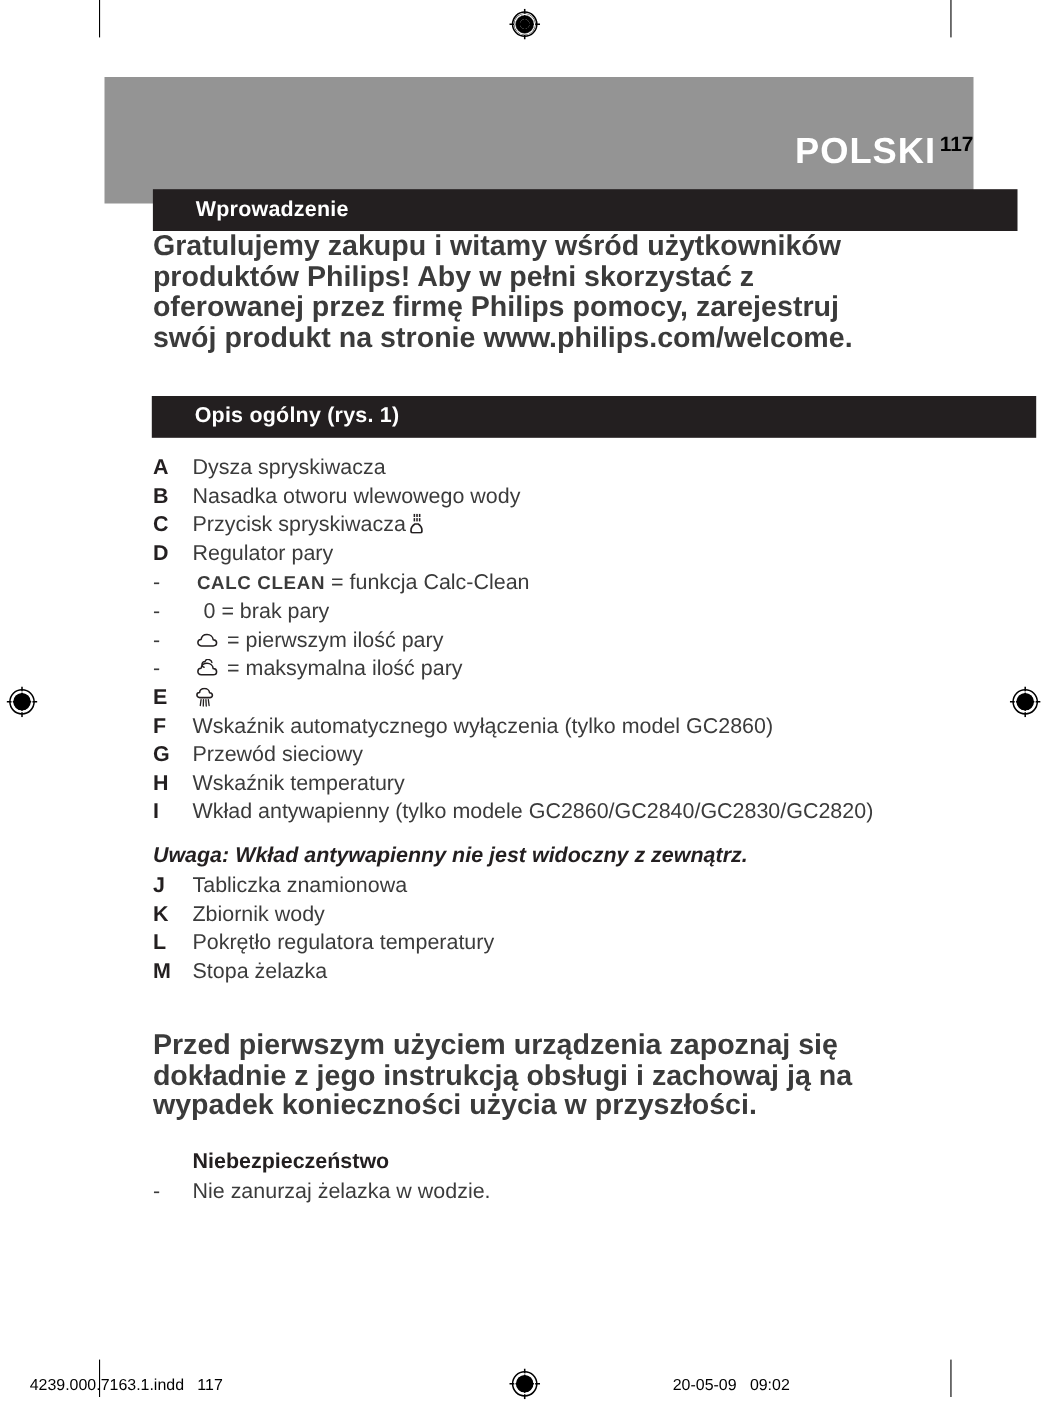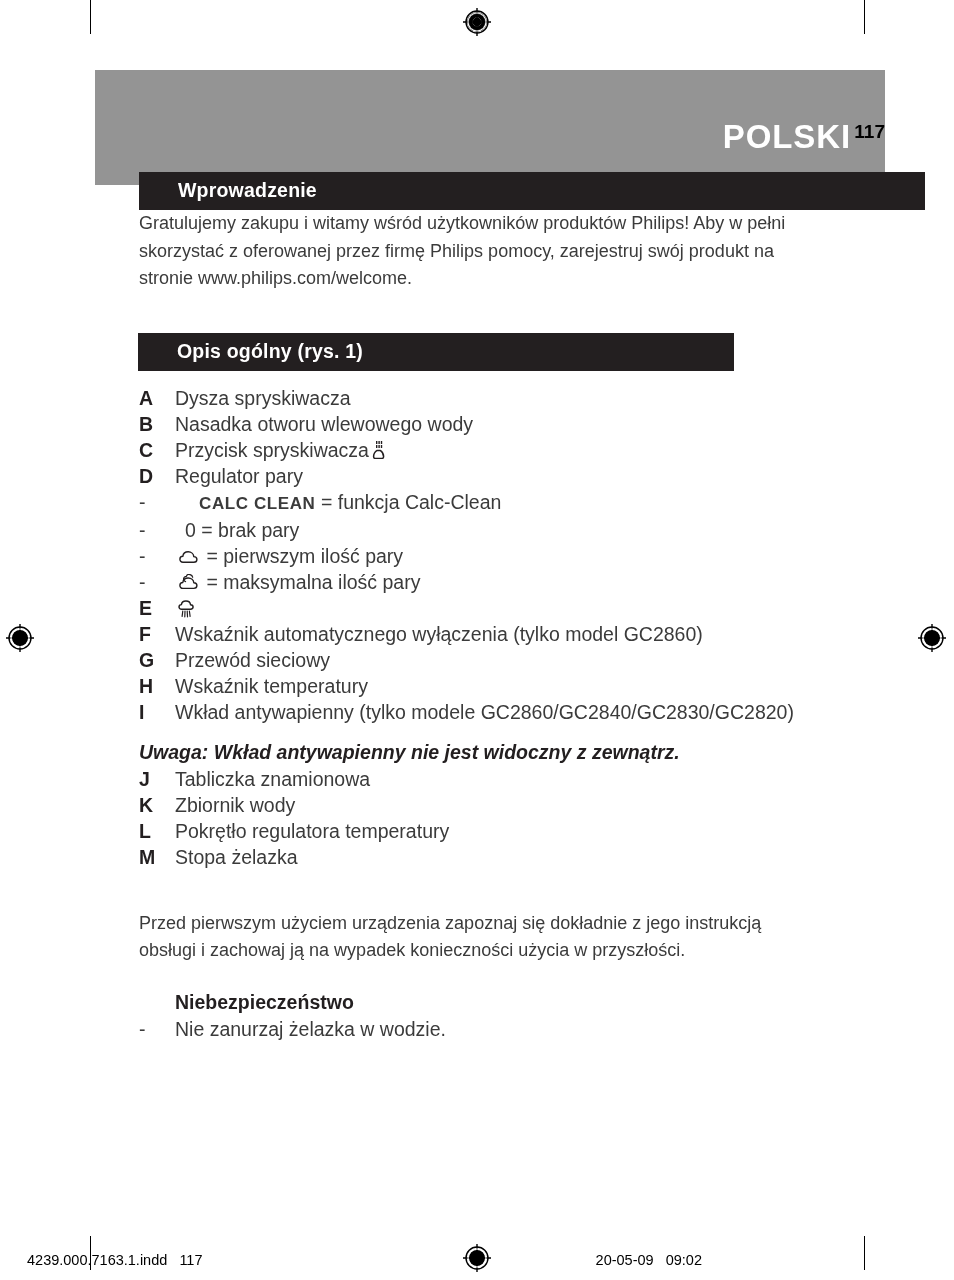--- a/index.html
+++ b/index.html
@@ -67,29 +67,29 @@
   .section-bar {
     background: #231f20;
     color: #ffffff;
     font-size: 19.5px;
     font-weight: bold;
     padding: 7px 0 8px 39px;
     letter-spacing: 0.2px;
     box-sizing: border-box;
   }
   .bar-w1 { width: 786px; }
-  .bar-w2 { width: 596px; margin-left: -1px; }
+  .bar-w2 { width: 804px; margin-left: -1px; }
   .bar-w3 { width: 674px; margin-left: -1px; }
 
   p.para {
     margin: 0;
-    font-size: 18px;
+    font-size: 26px;
     line-height: 27.5px;
     color: #3b3b3b;
-    font-weight: 400;
+    font-weight: 700;
   }
   .after-bar { margin-top: 16px; }
 
   .gap-lg { height: 40px; }
   .gap-md { height: 23px; }
   .gap-sm { height: 14px; }
 
   
   .item {
     display: flex;
@@ -107,21 +107,20 @@
     font-weight: normal;
     color: #3b3b3b;
   }
   .item .val { flex: 1; }
   .item .val.indent-sub { padding-left: 4px; }
 
   .bold-caps {
     font-weight: bold;
     font-size: 17px;
     letter-spacing: 0.6px;
-    margin-left: 20px;
   }
 
   .note-italic {
     font-size: 19.5px;
     line-height: 27px;
     font-style: italic;
     font-weight: bold;
     color: #231f20;
   }
 
@@ -151,21 +150,21 @@
     color: #000000;
   }
   .footer-left {
     position: absolute;
     left: 27px;
     top: 0;
     white-space: pre;
   }
   .footer-right {
     position: absolute;
-    right: 66px;
+    right: 50px;
     top: 0;
     white-space: pre;
   }
 </style>
 </head>
 <body>
 
 <div class="crop-mark crop-v" style="left:90px; top:0;"></div>
 <div class="crop-mark crop-v" style="left:864px; top:0;"></div>
 <div class="crop-mark crop-v" style="left:90px; top:1236px;"></div>

